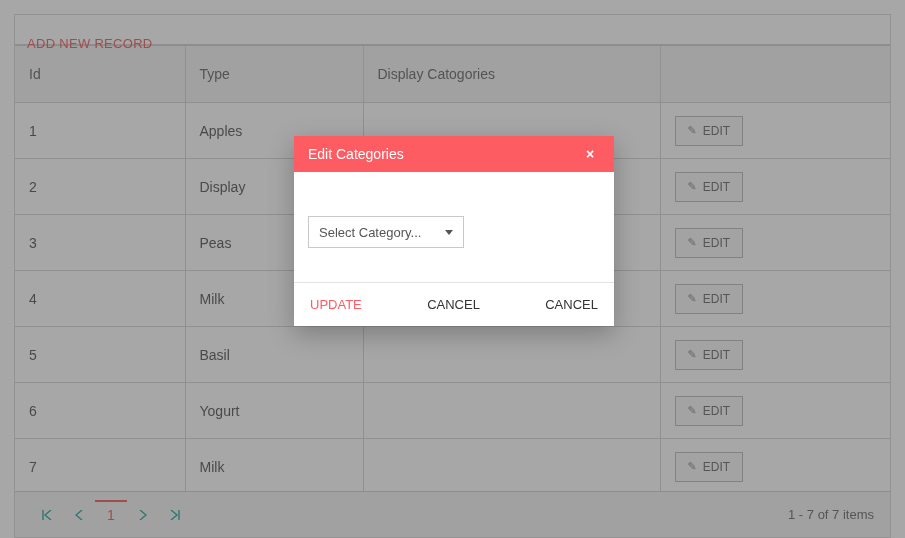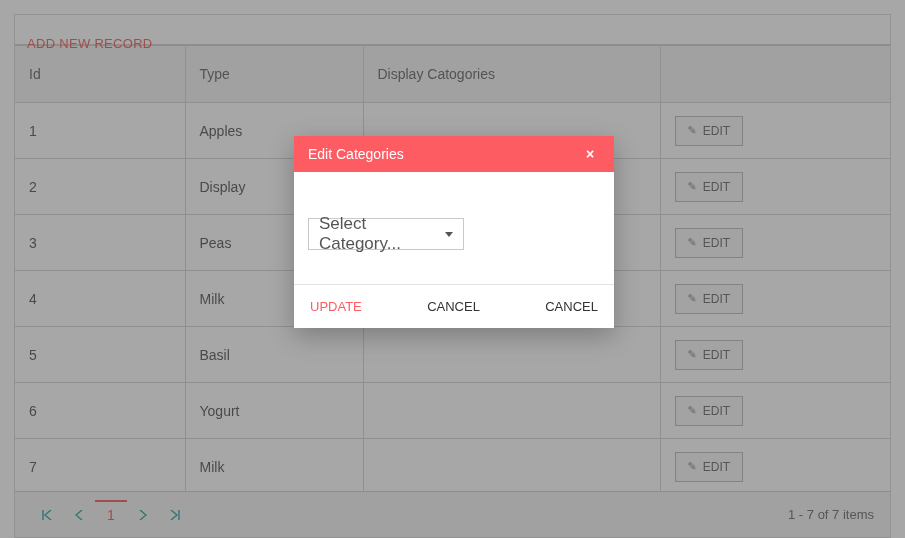--- a/index.html
+++ b/index.html
@@ -24,21 +24,21 @@
   .page-num { width:32px; height:28px; display:flex; align-items:center; justify-content:center; color:#f05b5b; border-top:2px solid #f05b5b; margin-top:-2px; }
   .pager-info { margin-left:auto; color:#6a6a6a; font-size:13px; }
 
   .overlay { position:absolute; inset:0; background:rgba(60,60,60,0.45); }
   .modal { position:absolute; left:294px; top:136px; width:320px; background:#fff; box-shadow:0 8px 24px rgba(0,0,0,0.25); }
   .modal-head { background:#fd5c63; color:#fff; height:36px; display:flex; align-items:center; padding:0 14px; }
   .modal-title { font-size:14px; }
   .modal-close { margin-left:auto; width:20px; height:20px; display:flex; align-items:center; justify-content:center; cursor:pointer; font-weight:bold; }
   .modal-body { padding:44px 14px 34px 14px; }
   .dropdown { display:inline-flex; align-items:center; border:1px solid #c9c9c9; height:32px; padding:0 10px; width:156px; background:#fff; cursor:pointer; position:relative; }
-  .dropdown .dd-text { color:#555; font-size:17px; }
+  .dropdown .dd-text { color:#555; font-size:13px; }
   .dropdown .caret { margin-left:auto; width:0; height:0; border-left:4px solid transparent; border-right:4px solid transparent; border-top:5px solid #555; }
   .modal-foot { border-top:1px solid #e3e3e3; padding:14px 16px; display:flex; justify-content:space-between; gap:22px; font-size:13px; }
   .mf-update { color:#fd5c63; cursor:pointer; }
   .mf-btn { color:#333; cursor:pointer; }
 </style>
 </head>
 <body>
 <div class="stage">
 
   <div class="grid">

